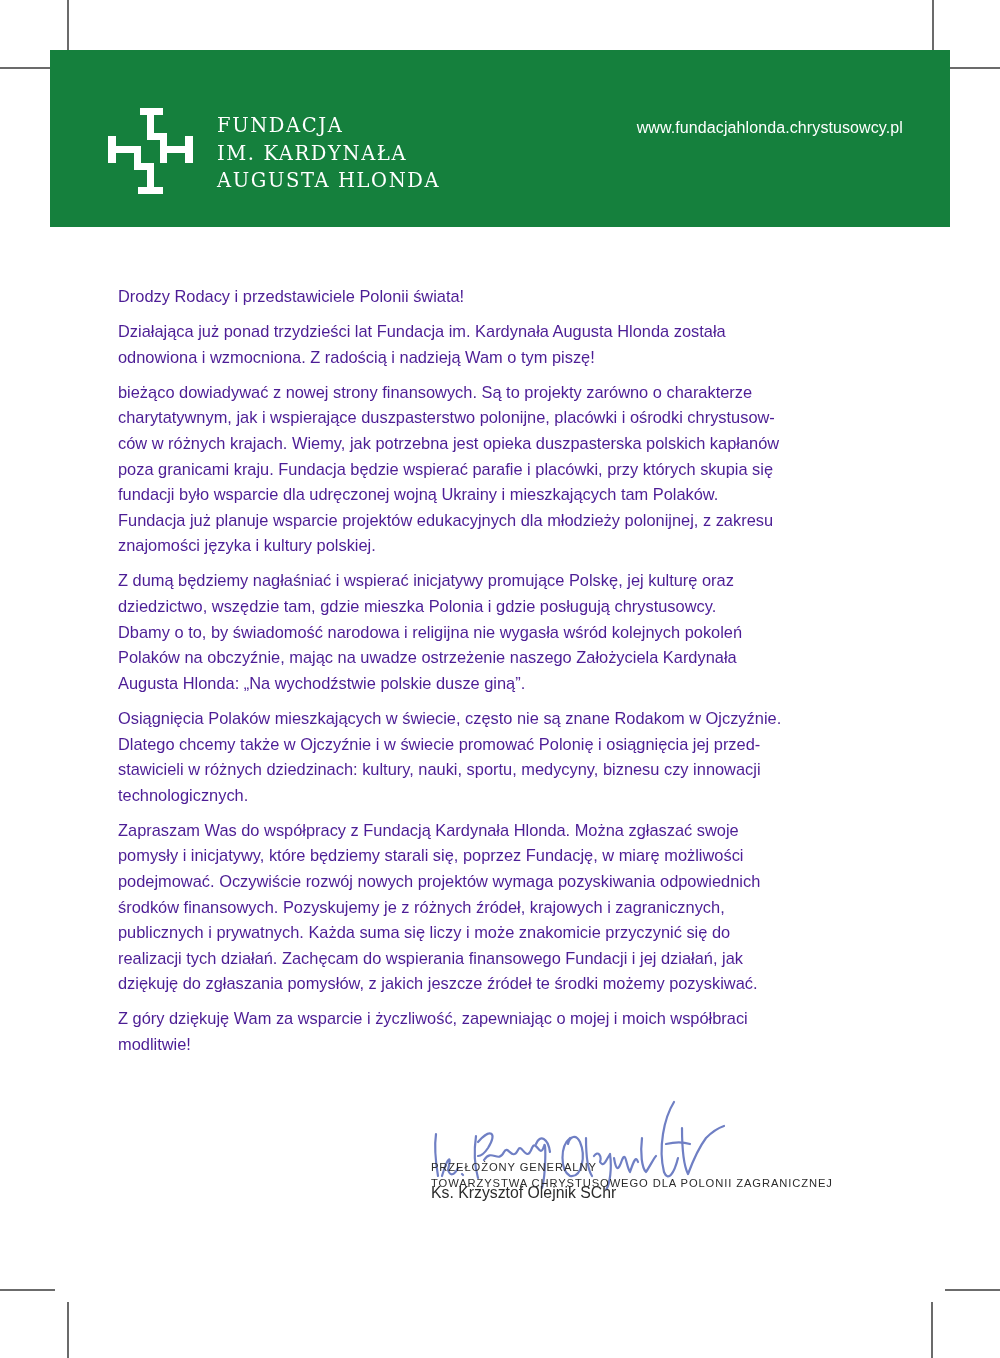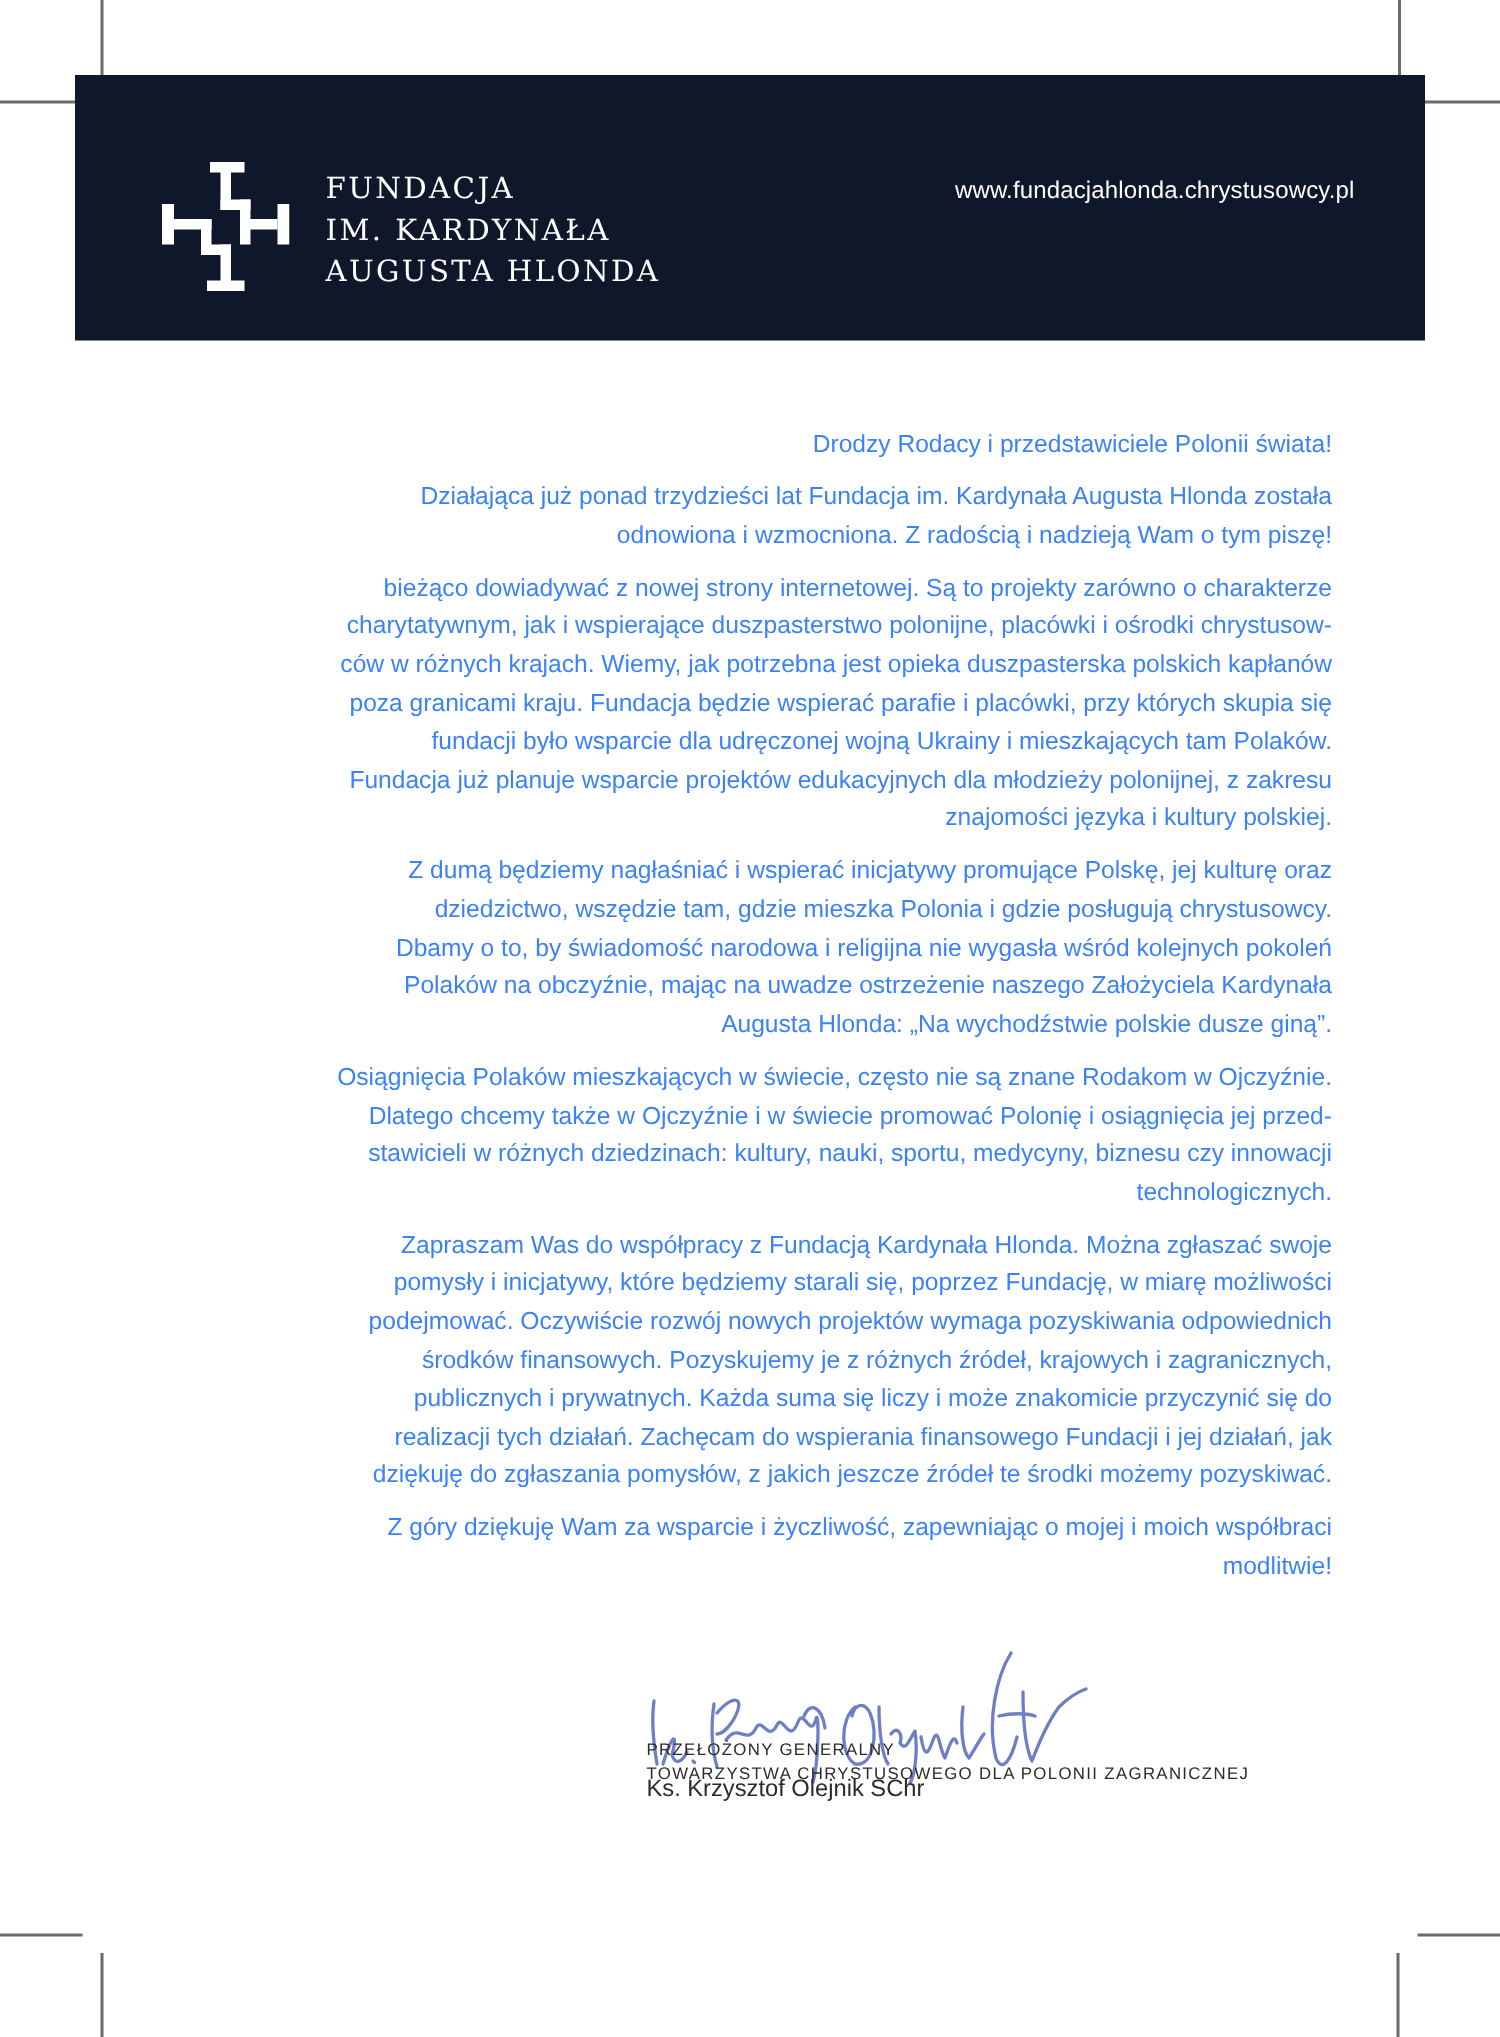--- a/index.html
+++ b/index.html
@@ -3,37 +3,37 @@
   <meta charset="utf-8">
   <style>
     html, body { margin: 0; padding: 0; }
     body {
       width: 1000px; height: 1358px; position: relative; background: #ffffff;
       font-family: "Liberation Sans", sans-serif; color: #2b2b2b; overflow: hidden;
     }
     .crop { position: absolute; background: #6b6b6b; }
     .header {
       position: absolute; left: 50px; top: 50px; width: 900px; height: 177px;
-      background: #0f172a;
+      background: #15803d;
     }
     .logo-mark { position: absolute; left: 58px; top: 58px; width: 85px; height: 86px; }
     .logo-text {
       position: absolute; left: 167px; top: 62px;
       font-family: "DejaVu Serif", serif; color: #fff; font-size: 19.5px;
       letter-spacing: 1.6px; line-height: 27.5px; font-weight: normal;
     }
     .logo-text div { white-space: nowrap; }
     .website {
       position: absolute; right: 47px; top: 69px; color: #fff; font-weight: normal;
       font-size: 16px; letter-spacing: 0.1px; text-decoration: none;
       font-family: "Liberation Sans", sans-serif;
     }
     .letter {
       position: absolute; left: 118px; top: 284px; width: 770px;
-      font-size: 16.4px; line-height: 25.6px; color: #3b82f6; text-align: right;
+      font-size: 16.4px; line-height: 25.6px; color: #4c1d95;
     }
     .letter p { margin: 0 0 9.5px 0; }
     .letter .line { display: block; white-space: nowrap; }
     .signature-svg { position: absolute; left: 428px; top: 1098px; width: 300px; height: 92px; }
     .sig-name {
       position: absolute; left: 431px; top: 1184px; font-size: 15.8px; color: #2b2b2b;
       white-space: nowrap;
     }
     .sig-title {
       position: absolute; left: 431px; top: 1159px; font-size: 11.2px; line-height: 16px;
@@ -89,21 +89,21 @@
   <p>
       <span class="line">Drodzy Rodacy i przedstawiciele Polonii świata!</span>
     </p>
 
   <p>
     <span class="line">Działająca już ponad trzydzieści lat Fundacja im. Kardynała Augusta Hlonda została</span>
     <span class="line">odnowiona i wzmocniona. Z radością i nadzieją Wam o tym piszę!</span>
   </p>
 
   <p>
-    <span class="line">bieżąco dowiadywać z nowej strony internetowej. Są to projekty zarówno o charakterze</span>
+    <span class="line">bieżąco dowiadywać z nowej strony finansowych. Są to projekty zarówno o charakterze</span>
     <span class="line">charytatywnym, jak i wspierające duszpasterstwo polonijne, placówki i ośrodki chrystusow-</span>
     <span class="line">ców w różnych krajach. Wiemy, jak potrzebna jest opieka duszpasterska polskich kapłanów</span>
     <span class="line">poza granicami kraju. Fundacja będzie wspierać parafie i placówki, przy których skupia się</span>
     <span class="line">fundacji było wsparcie dla udręczonej wojną Ukrainy i mieszkających tam Polaków.</span>
     <span class="line">Fundacja już planuje wsparcie projektów edukacyjnych dla młodzieży polonijnej, z zakresu</span>
     <span class="line">znajomości języka i kultury polskiej.</span>
   </p>
 
   <p>
     <span class="line">Z dumą będziemy nagłaśniać i wspierać inicjatywy promujące Polskę, jej kulturę oraz</span>

